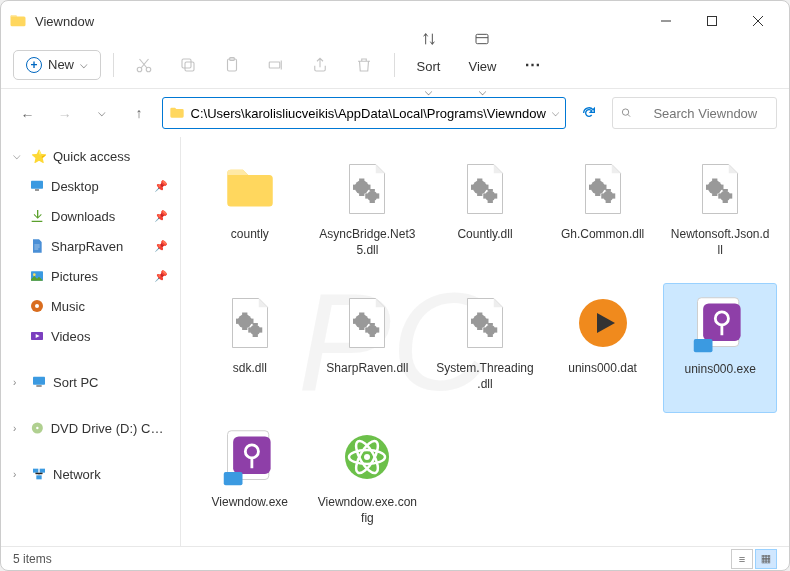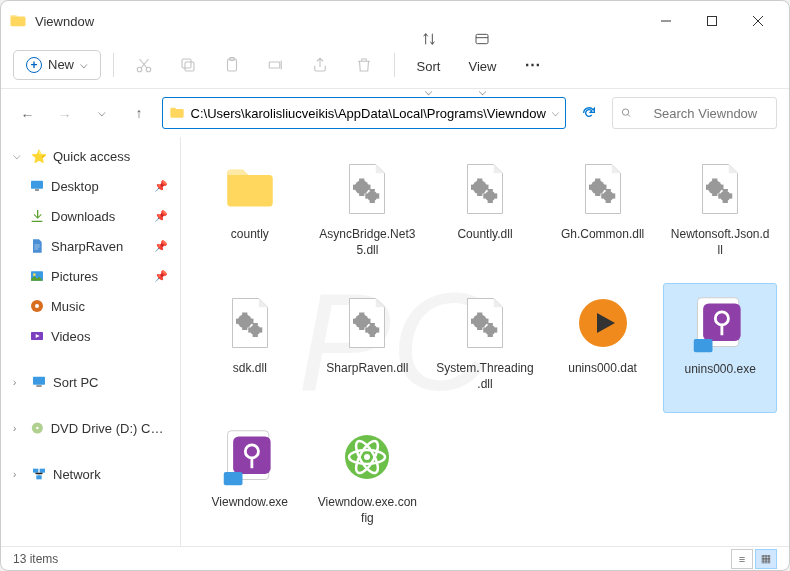--- a/index.html
+++ b/index.html
@@ -486,20 +486,20 @@
               </g>
               <circle cx="32" cy="32" r="3" fill="#fff"></circle>
             </svg>
           </div>
           <div class="label">Viewndow.exe.config</div>
         </div>
       </div>
   </div>
 
   <div class="statusbar">
-    <span>13 items</span>
+    <span>5 items</span>
     <div class="viewmodes">
       <div class="vm">≡</div>
       <div class="vm active">▦</div>
     </div>
   </div>
 
 </div>
 
 </body></html>

